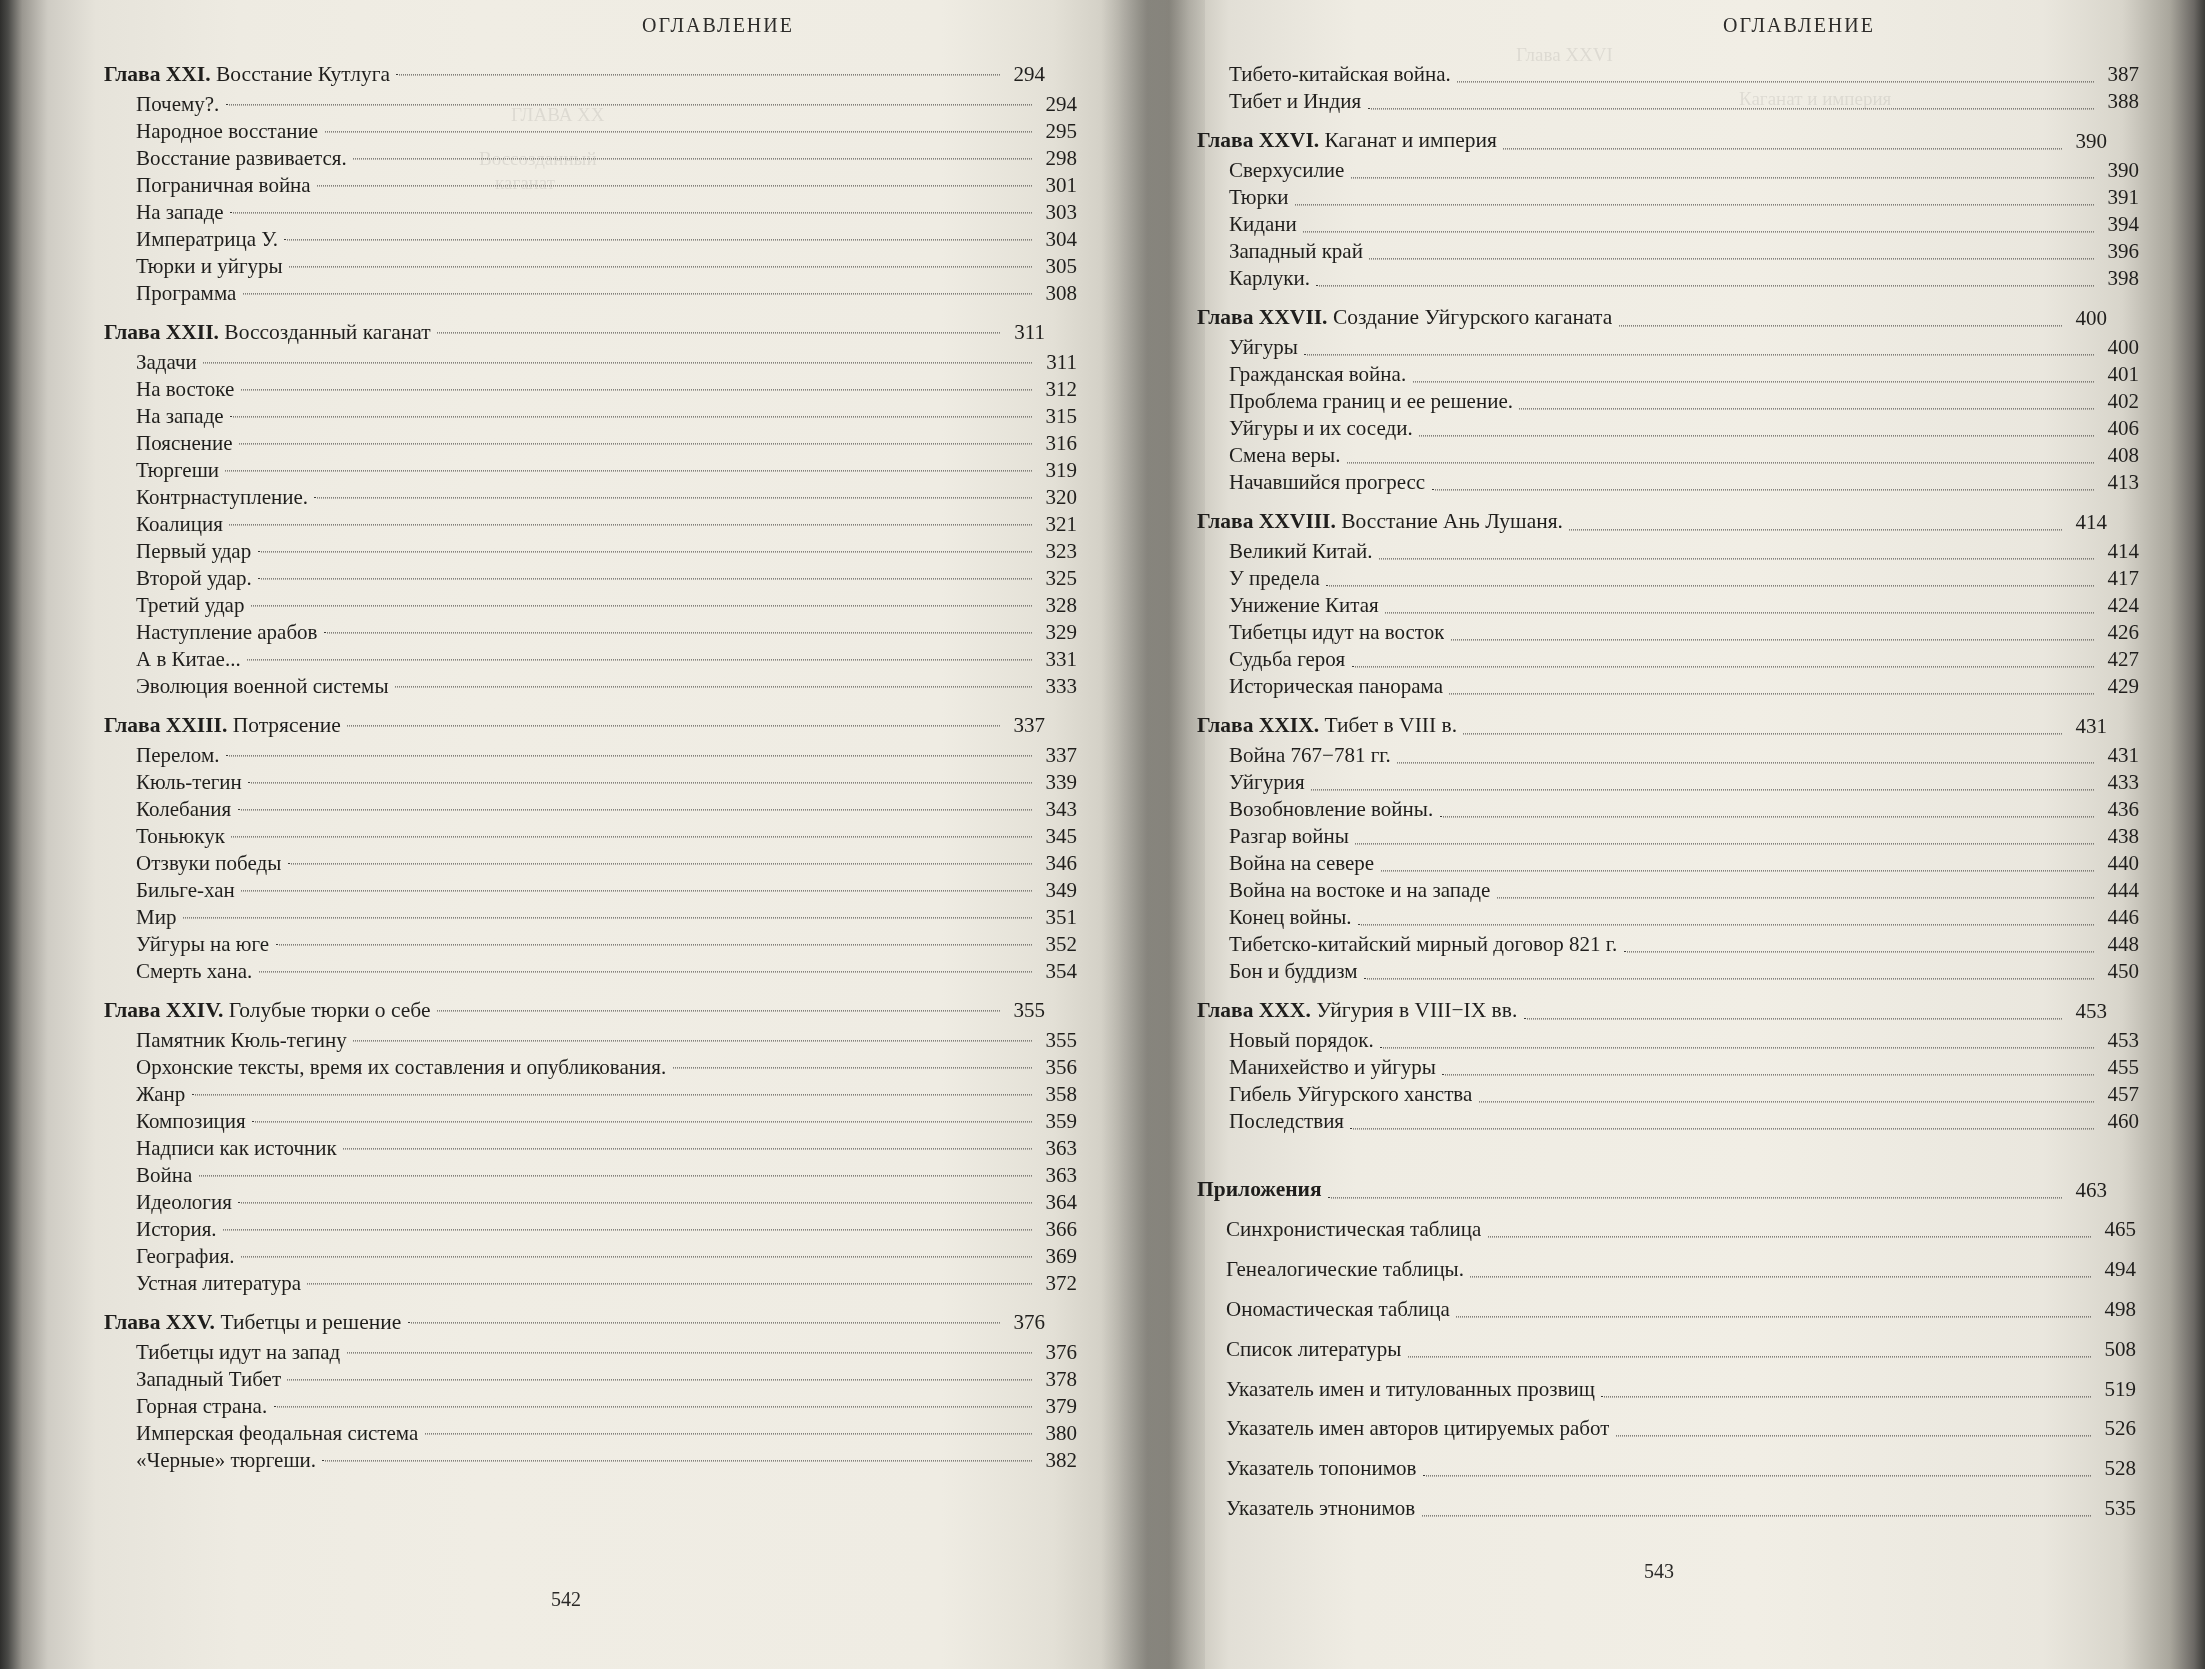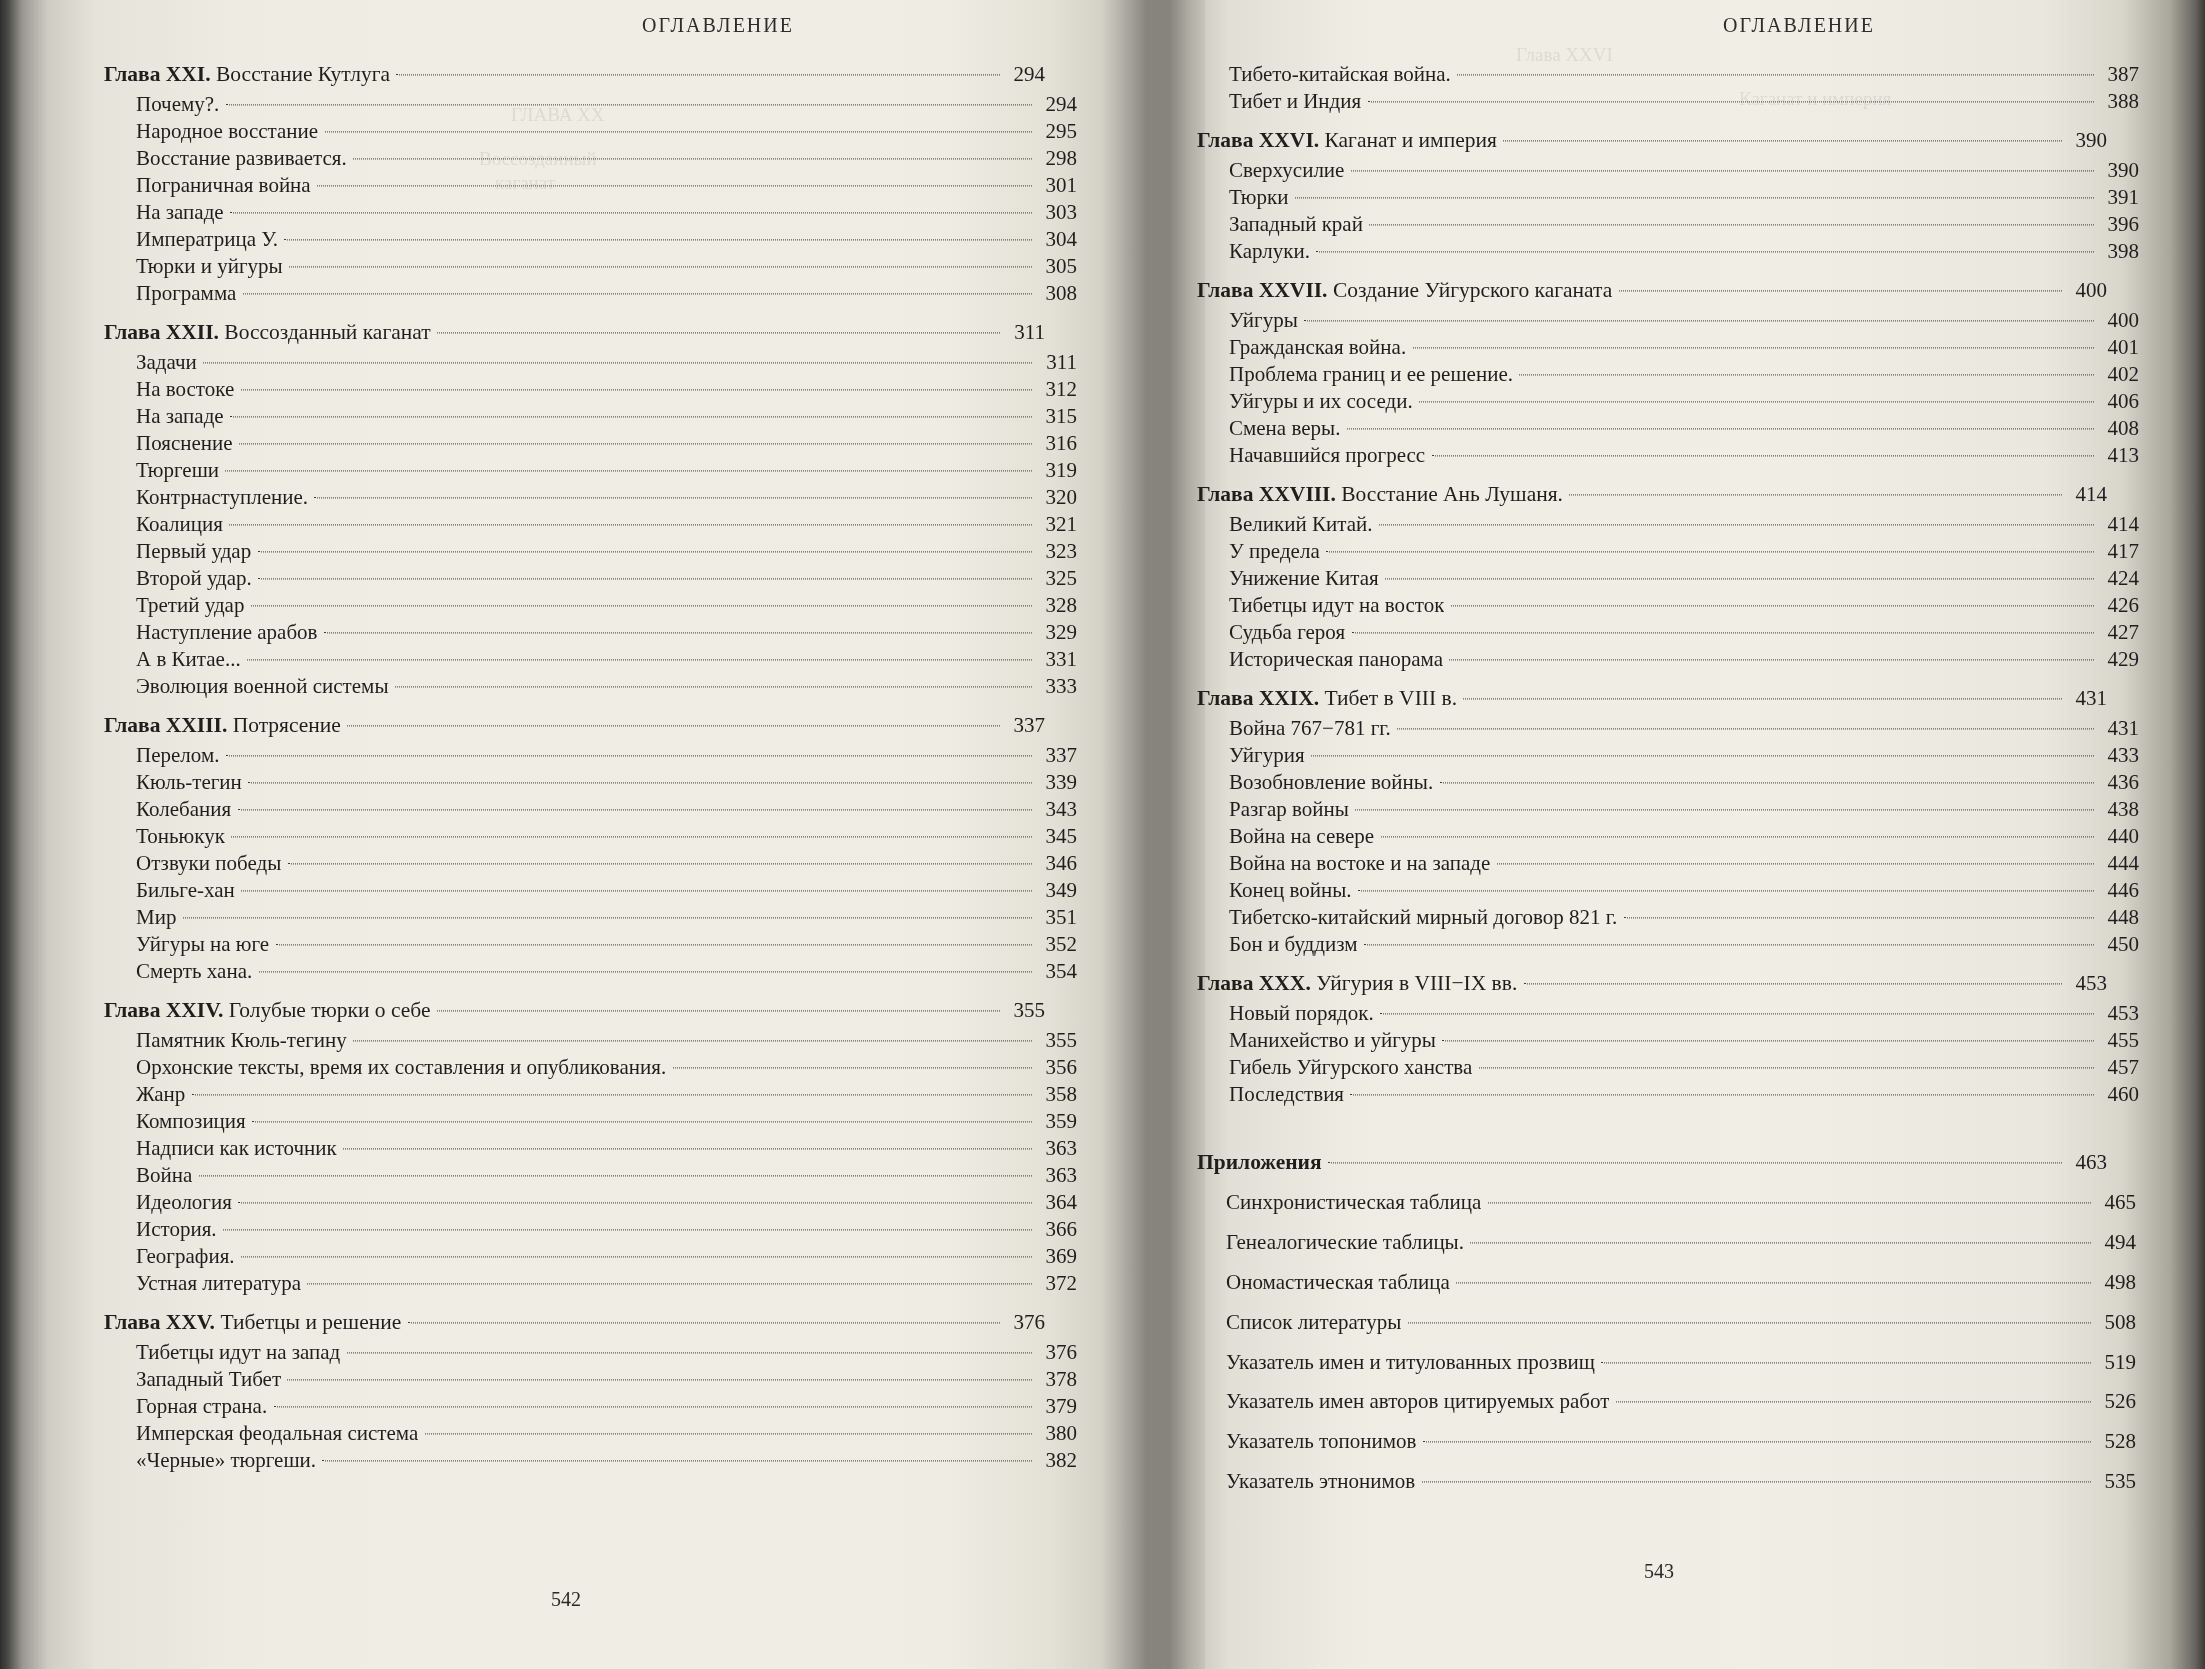--- a/index.html
+++ b/index.html
@@ -94,21 +94,21 @@
   .entry.chapter {
     margin-top: 12px;
     margin-bottom: 2.4px;
   }
   .entry.chapter .label { font-size: 21.5px; }
   .entry.chapter .label b { font-weight: bold; margin-top: 41px; }
   .entry.sub {
     padding-left: 32px;
   }
   .col-left .entry { width: 941px; }
-  .col-right .entry { width: 910px; }
+  .col-right .entry { width: 910px; align-items: flex-end; }
 
   .appendix-block { margin-top: 41px; }
   .appendix-block .entry.chapter { margin-top: 0; }
   .appendix-block .entry.sub { padding-left: 29px; margin-top: 12.8px; }
 
   .folio {
     position: absolute;
     font-size: 20px;
     color: #2a2927;
   }
@@ -415,20 +415,25 @@
           <span class="label">Сверхусилие</span>
           <span class="leader"></span>
           <span class="page-num">390</span>
         </div>
         <div class="entry sub">
           <span class="label">Тюрки</span>
           <span class="leader"></span>
           <span class="page-num">391</span>
         </div>
         <div class="entry sub">
+          <span class="label">Кидани</span>
+          <span class="leader"></span>
+          <span class="page-num">394</span>
+        </div>
+        <div class="entry sub">
           <span class="label">Западный край</span>
           <span class="leader"></span>
           <span class="page-num">396</span>
         </div>
         <div class="entry sub">
           <span class="label">Карлуки.</span>
           <span class="leader"></span>
           <span class="page-num">398</span>
         </div>
         <div class="entry chapter">

